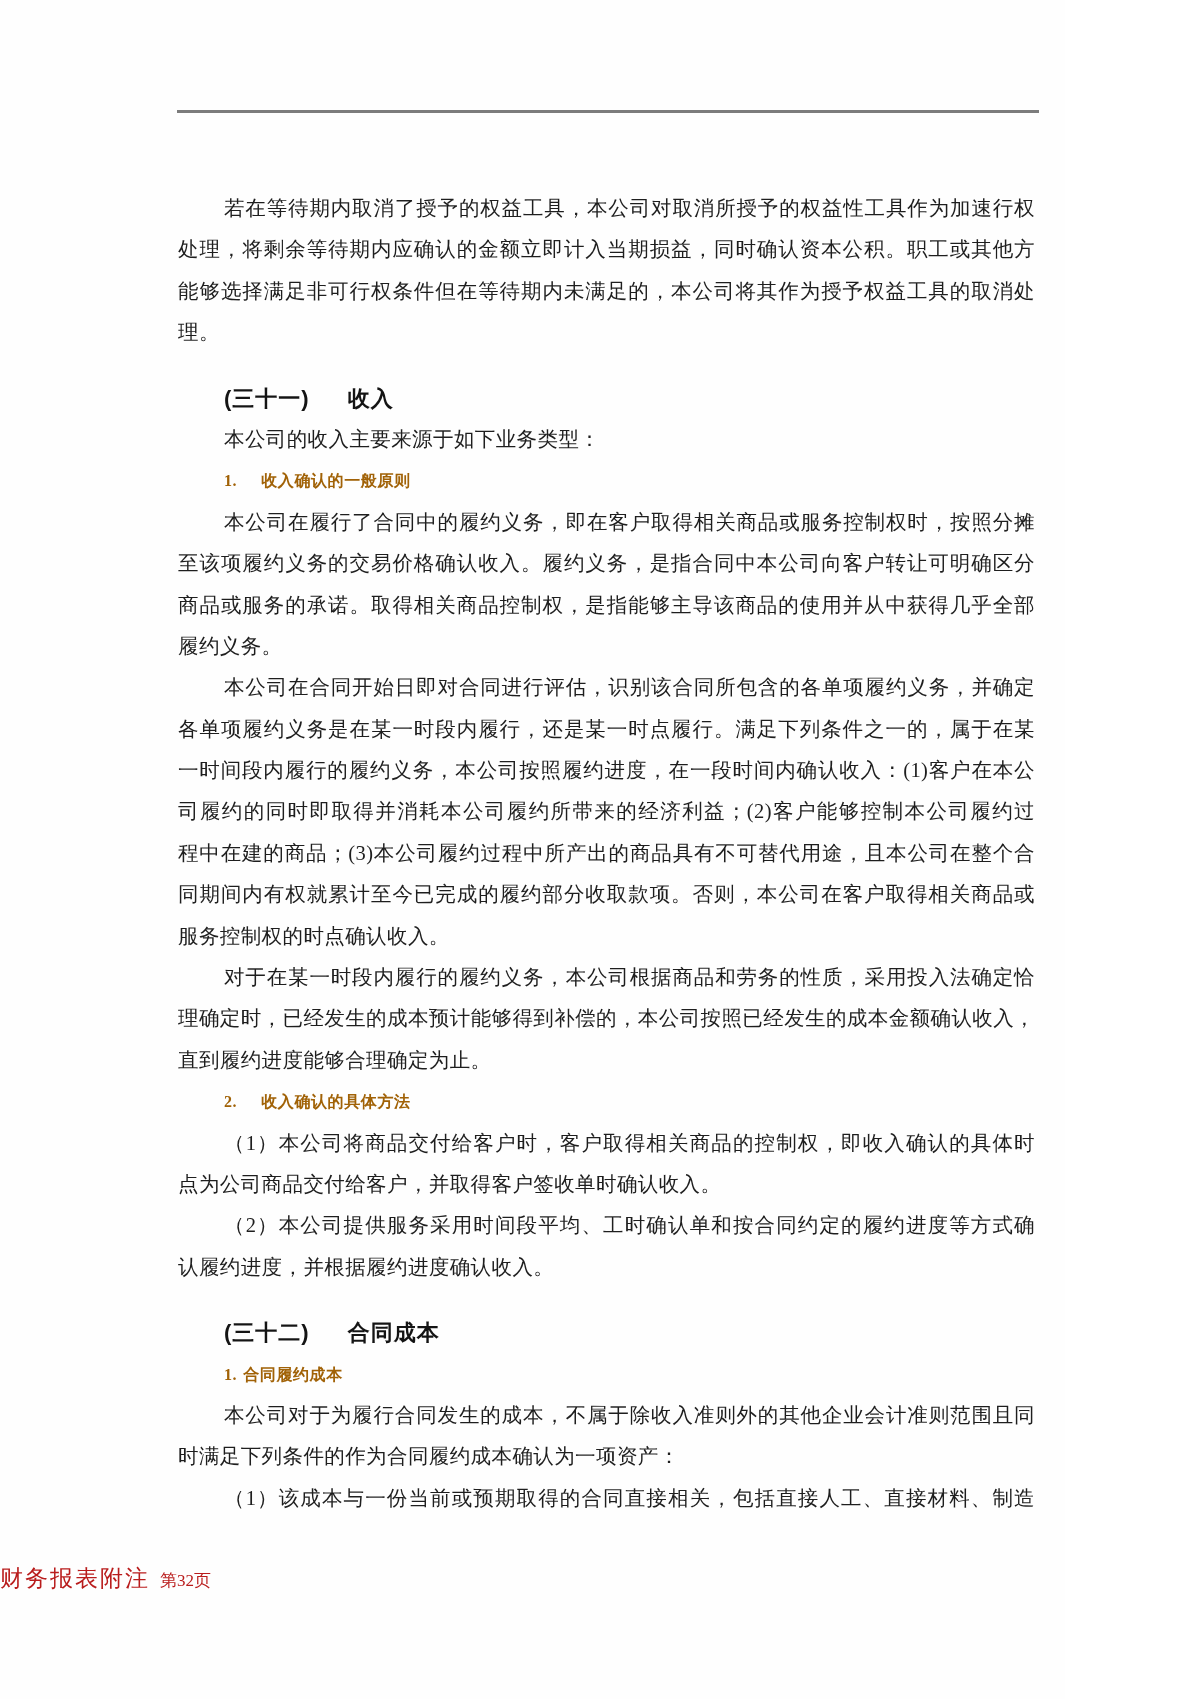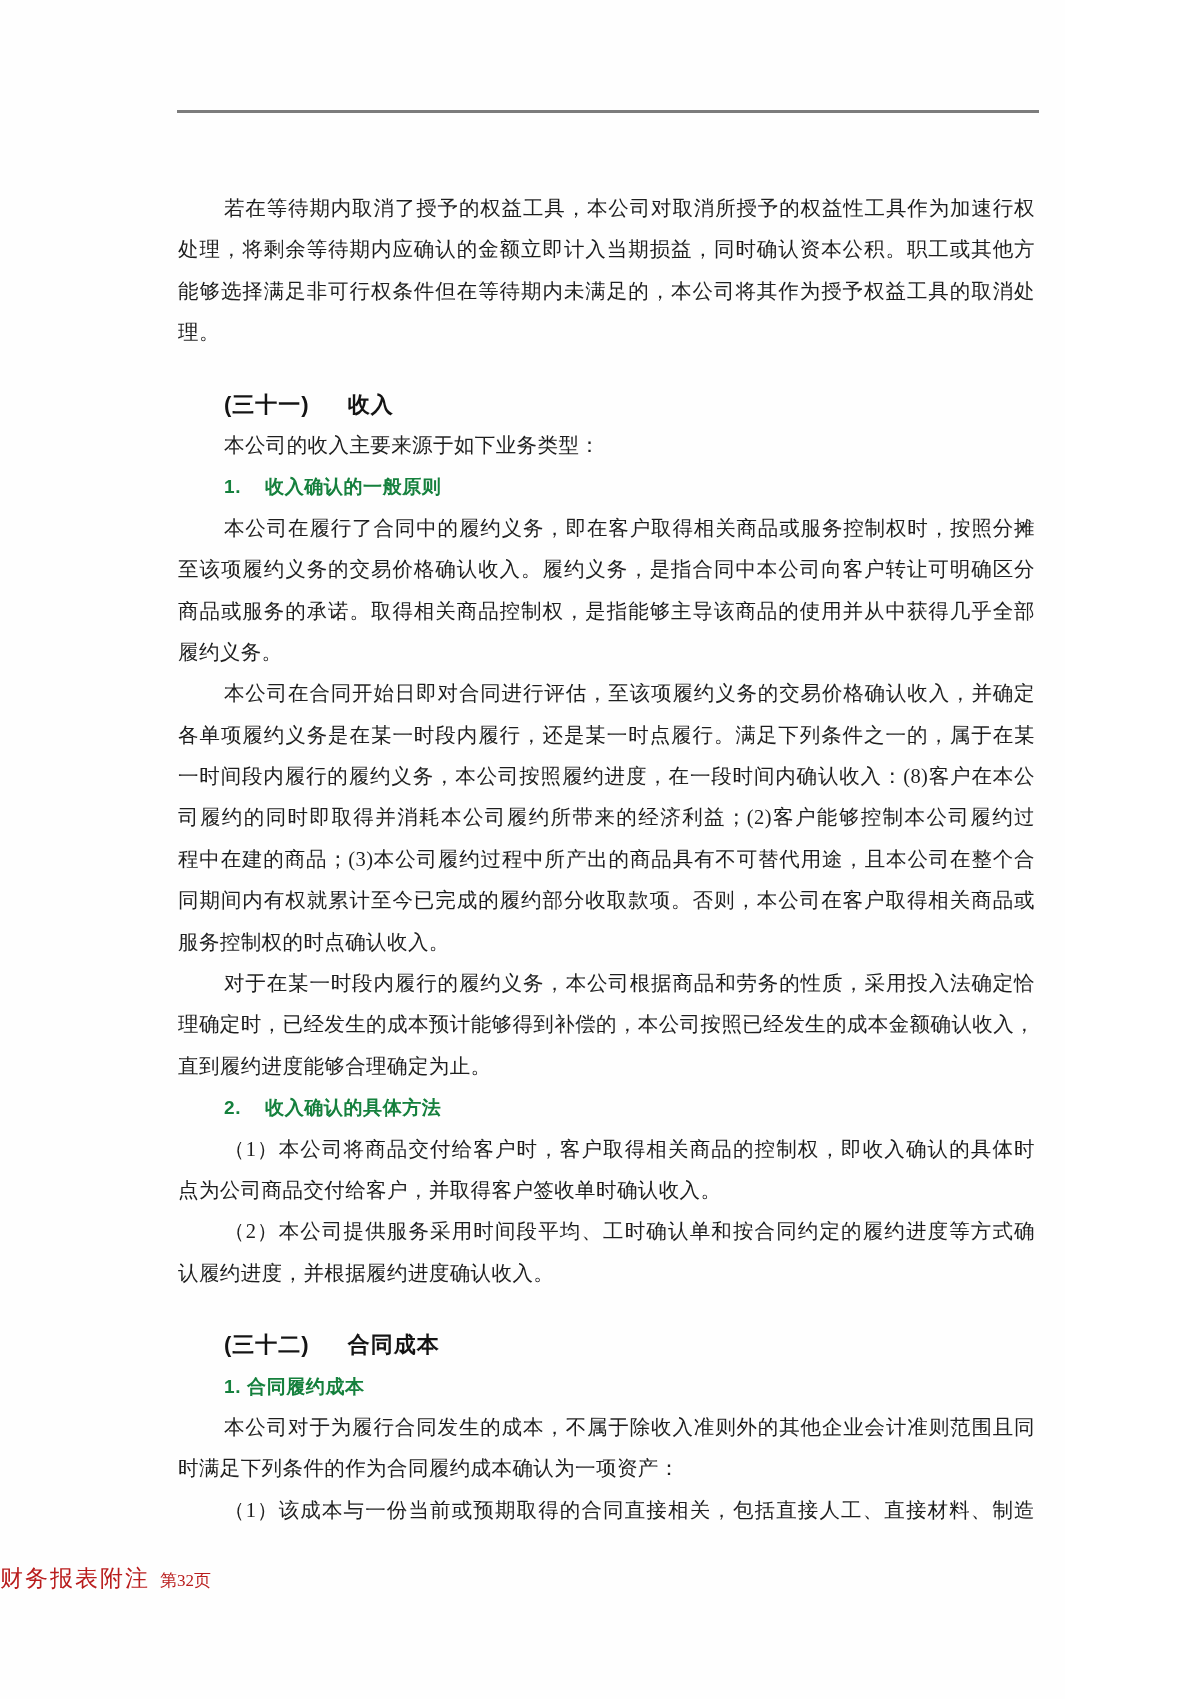--- a/index.html
+++ b/index.html
@@ -40,40 +40,40 @@
   .ln.j {
     text-align: justify;
     text-align-last: justify;
   }
   .ln.in {
     padding-left: 46px;
   }
   .heading {
     height: 41.4px;
     line-height: 41.4px;
-    margin-top: 30px;
+    margin-top: 24px;
     padding-left: 46px;
     font-family: "Liberation Sans", "DejaVu Sans", sans-serif;
     font-weight: 700;
     font-size: 22px;
     letter-spacing: 1px;
     color: #141414;
   }
   .heading .h-title {
     margin-left: 38px;
   }
   .sub {
     height: 41.4px;
     line-height: 41.4px;
     padding-left: 46px;
-    font-family: Liberation Sans, sans-serif;
+    font-family: Liberation Serif, serif;
     font-weight: 700;
-    font-size: 19px;
+    font-size: 16px;
     letter-spacing: 0.6px;
-    color: #15803d;
+    color: #a16207;
   }
   .sub .num          { margin-right: 24px; }
   .sub.tight .num    { margin-right: 6px; }
   .footer {
     position: absolute;
     left: 0;
     top: 1563px;
     width: 1200px;
     text-align: left;
     color: #b91c1c;
@@ -110,23 +110,23 @@
 
     <div class="sub">
       <span class="num">1.</span><span>收入确认的一般原则</span>
     </div>
 
     <div class="ln j in">本公司在履行了合同中的履约义务，即在客户取得相关商品或服务控制权时，按照分摊</div>
     <div class="ln j">至该项履约义务的交易价格确认收入。履约义务，是指合同中本公司向客户转让可明确区分</div>
     <div class="ln j">商品或服务的承诺。取得相关商品控制权，是指能够主导该商品的使用并从中获得几乎全部</div>
     <div class="ln">履约义务。</div>
 
-    <div class="ln j in">本公司在合同开始日即对合同进行评估，至该项履约义务的交易价格确认收入，并确定</div>
+    <div class="ln j in">本公司在合同开始日即对合同进行评估，识别该合同所包含的各单项履约义务，并确定</div>
     <div class="ln j">各单项履约义务是在某一时段内履行，还是某一时点履行。满足下列条件之一的，属于在某</div>
-    <div class="ln j">一时间段内履行的履约义务，本公司按照履约进度，在一段时间内确认收入：(8)客户在本公</div>
+    <div class="ln j">一时间段内履行的履约义务，本公司按照履约进度，在一段时间内确认收入：(1)客户在本公</div>
     <div class="ln j">司履约的同时即取得并消耗本公司履约所带来的经济利益；(2)客户能够控制本公司履约过</div>
     <div class="ln j">程中在建的商品；(3)本公司履约过程中所产出的商品具有不可替代用途，且本公司在整个合</div>
     <div class="ln j">同期间内有权就累计至今已完成的履约部分收取款项。否则，本公司在客户取得相关商品或</div>
     <div class="ln">服务控制权的时点确认收入。</div>
 
     <div class="ln j in">对于在某一时段内履行的履约义务，本公司根据商品和劳务的性质，采用投入法确定恰</div>
     <div class="ln j">理确定时，已经发生的成本预计能够得到补偿的，本公司按照已经发生的成本金额确认收入，</div>
     <div class="ln">直到履约进度能够合理确定为止。</div>
 
     <div class="sub">

